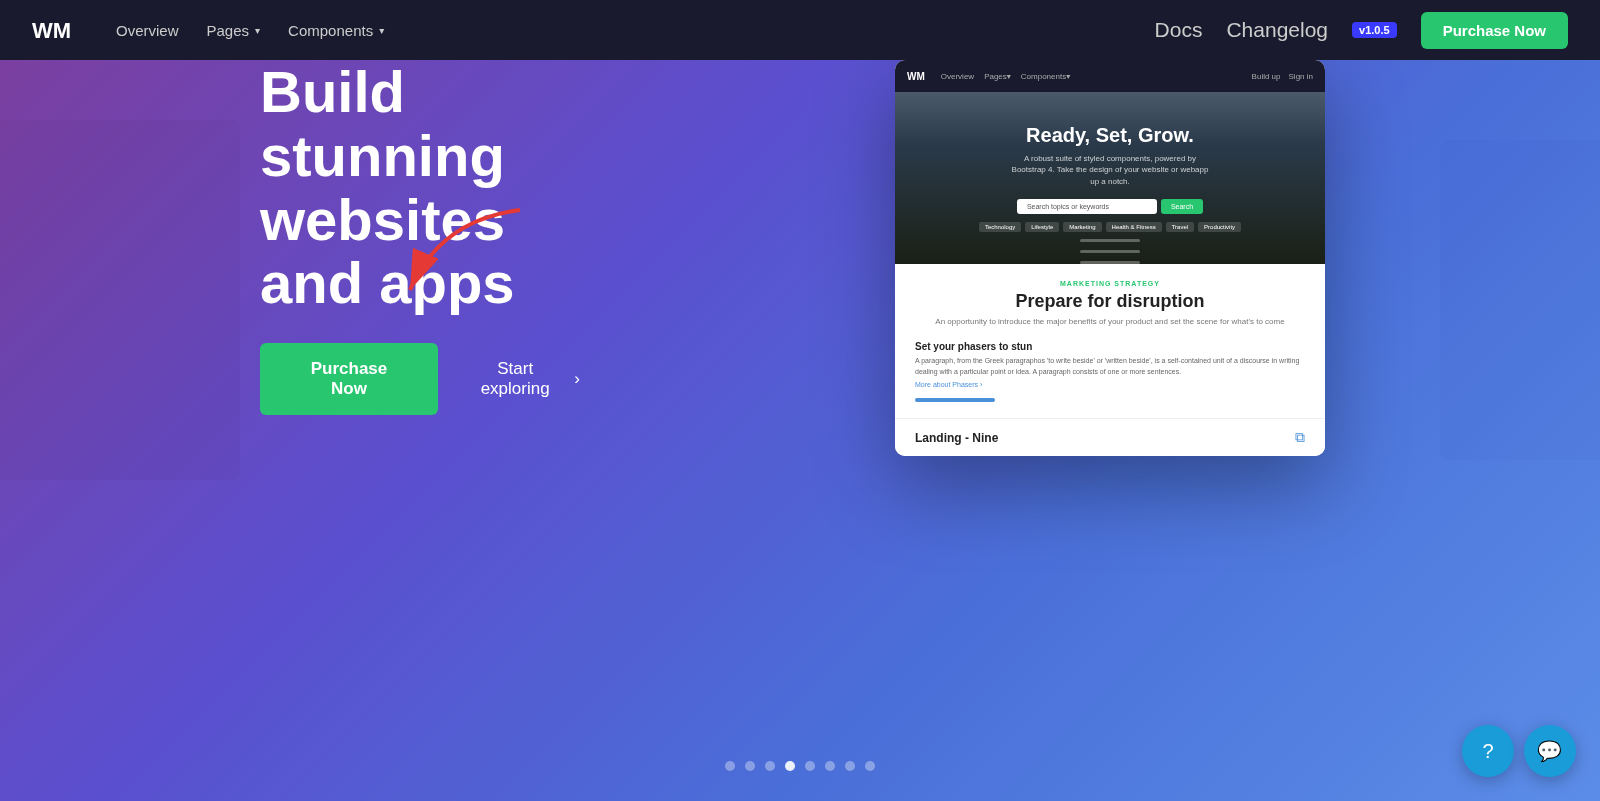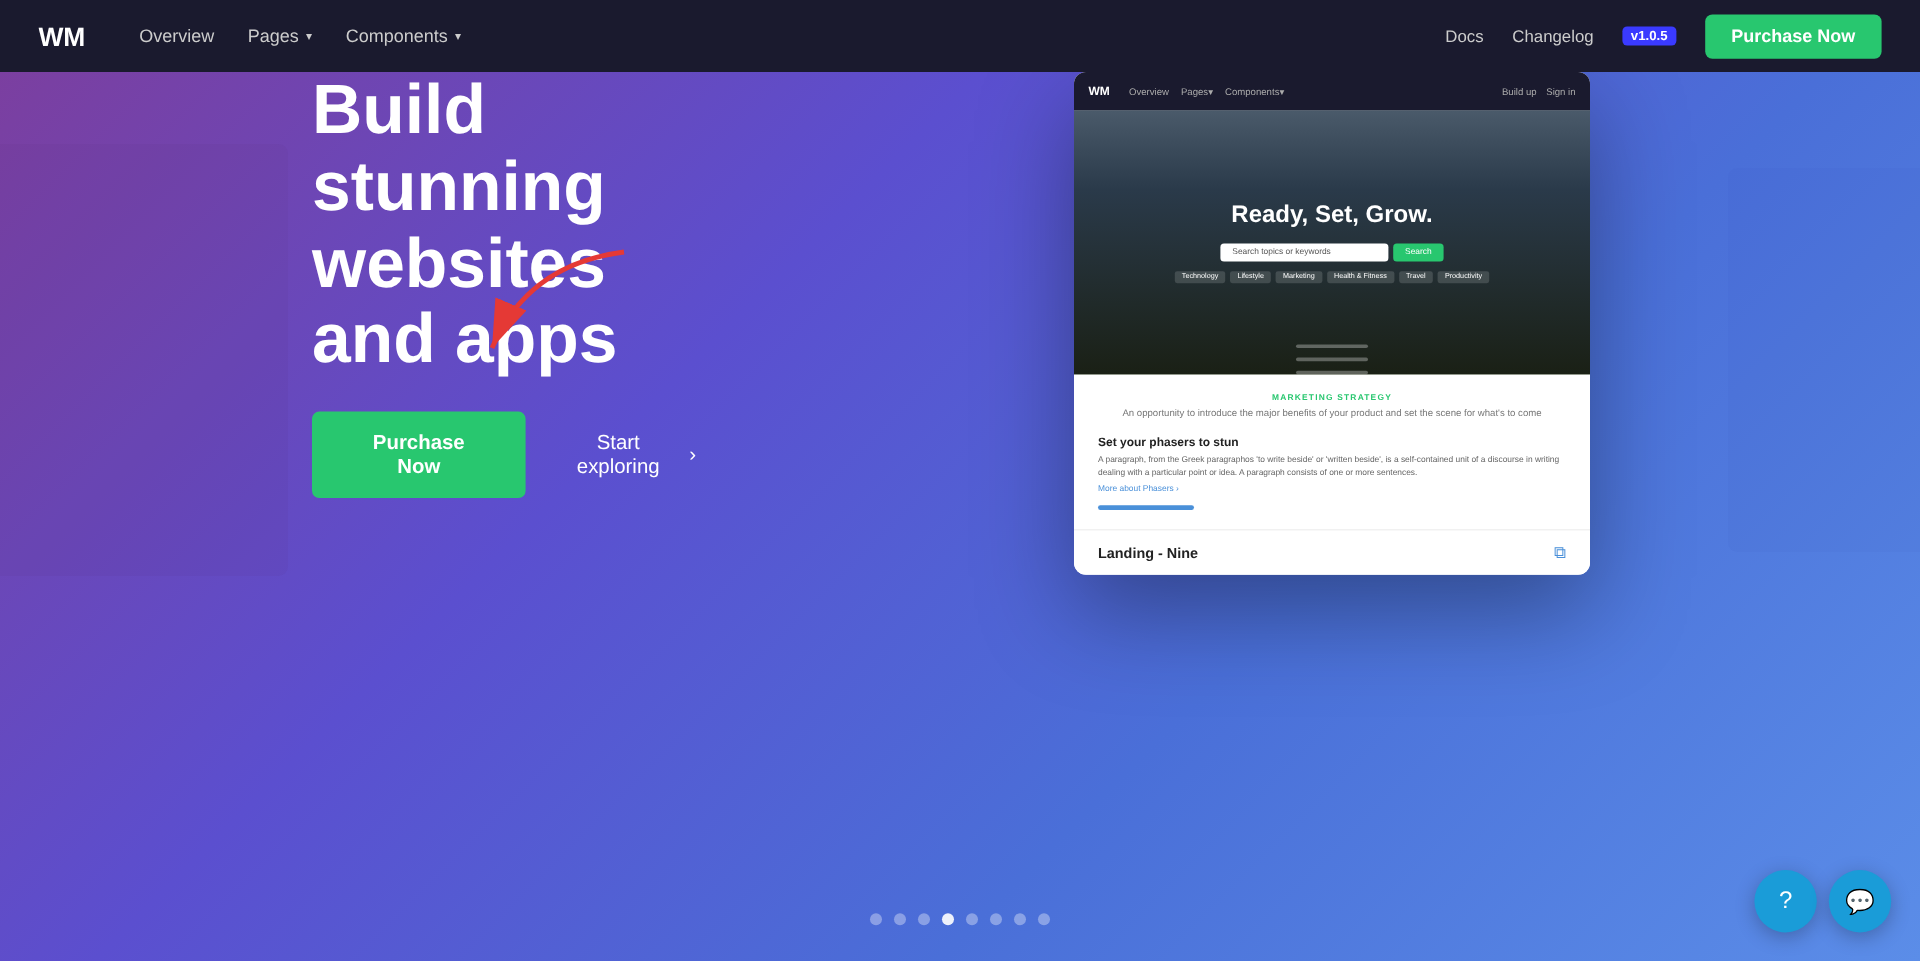--- a/index.html
+++ b/index.html
@@ -12,21 +12,21 @@
       padding: 0 32px; z-index: 100;
     }
     .nav-logo { display: flex; align-items: center; margin-right: 40px; }
     .nav-logo svg { width: 44px; height: 28px; }
     .nav-links { display: flex; align-items: center; gap: 28px; flex: 1; }
     .nav-link {
       color: #ccc; font-size: 15px; cursor: pointer; display: flex; align-items: center; gap: 4px;
       text-decoration: none;
     }
     .nav-right { display: flex; align-items: center; gap: 24px; }
-    .nav-right-link { color: #ccc; font-size: 14px; cursor: pointer; }
+    .nav-right-link { color: #ccc; font-size: 21px; cursor: pointer; }
     .changelog-badge {
       background: #3a3aff; color: #fff; font-size: 11px; padding: 2px 7px;
       border-radius: 4px; font-weight: 700;
     }
     .btn-purchase-nav {
       background: #28c76f; color: #fff; border: none; border-radius: 6px;
       padding: 10px 22px; font-size: 15px; font-weight: 700; cursor: pointer;
     }
 
     
@@ -96,21 +96,21 @@
       background: #1a1a2e; height: 32px; display: flex; align-items: center;
       padding: 0 12px; gap: 16px;
     }
     .mockup-nav-logo { color: #fff; font-size: 10px; font-weight: 800; }
     .mockup-nav-links { display: flex; gap: 10px; }
     .mockup-nav-link { color: #aaa; font-size: 8px; }
     .mockup-nav-right { margin-left: auto; display: flex; gap: 8px; }
     .mockup-nav-btn { color: #aaa; font-size: 8px; }
 
     .mockup-hero-img {
-      height: 220px; position: relative;
+      height: 172px; position: relative;
       background: linear-gradient(180deg, #2a3a4a 0%, #1a2a3a 40%, #3a4a2a 100%);
       display: flex; flex-direction: column; align-items: center; justify-content: center;
       overflow: hidden;
     }
     .mockup-hero-road {
       position: absolute; inset: 0;
       background: linear-gradient(180deg, #4a5a6a 0%, #2a3a4a 30%, #1a2015 100%);
     }
     
     .road-lines {
@@ -279,36 +279,38 @@
       </div>
 
       <div class="mockup-hero-img">
         <div class="mockup-hero-road"></div>
         <div class="road-lines">
           <div class="road-line"></div>
           <div class="road-line"></div>
           <div class="road-line"></div>
         </div>
         <span class="mockup-hero-title">Ready, Set, Grow.</span>
+        <span class="mockup-hero-sub">A robust suite of styled components, powered by Bootstrap 4. Take the design of your website or webapp up a notch.</span>
         <div class="mockup-search">
           <div class="mockup-search-input">Search topics or keywords</div>
           <div class="mockup-search-btn">Search</div>
         </div>
         <div class="mockup-tags">
           <span class="mockup-tag">Technology</span>
           <span class="mockup-tag">Lifestyle</span>
           <span class="mockup-tag">Marketing</span>
           <span class="mockup-tag">Health &amp; Fitness</span>
           <span class="mockup-tag">Travel</span>
           <span class="mockup-tag">Productivity</span>
         </div>
       </div>
 
       <div class="mockup-body">
         <div class="mockup-badge">MARKETING STRATEGY</div>
+        <div class="mockup-section-title">Prepare for disruption</div>
         <div class="mockup-section-sub">An opportunity to introduce the major benefits of your product and set the scene for what's to come</div>
 
         <div class="mockup-content-row">
           <div class="mockup-text-col">
             <div class="mockup-text-head">Set your phasers to stun</div>
             <div class="mockup-text-para">A paragraph, from the Greek paragraphos 'to write beside' or 'written beside', is a self-contained unit of a discourse in writing dealing with a particular point or idea. A paragraph consists of one or more sentences.</div>
             <div class="mockup-link">More about Phasers ›</div>
           </div>
         </div>
 

